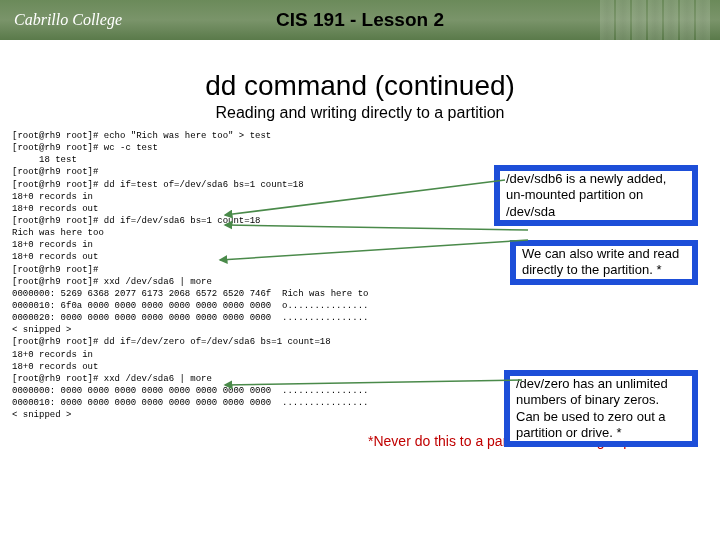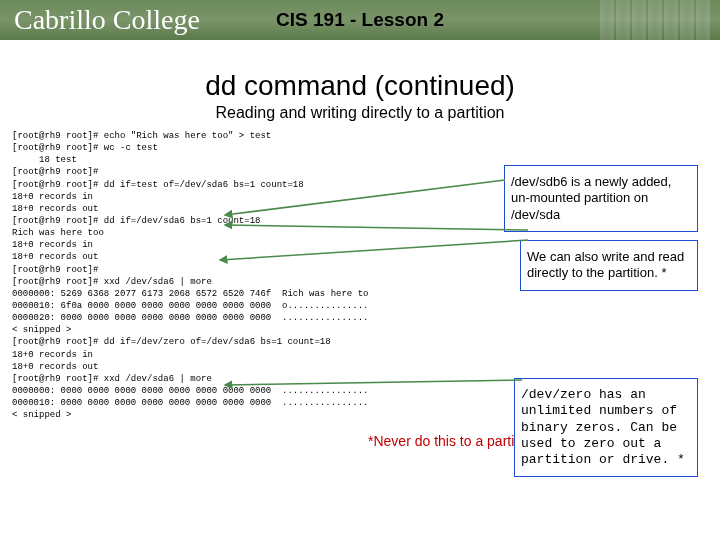--- a/index.html
+++ b/index.html
@@ -15,22 +15,23 @@
   .banner {
     height: 40px;
     background: linear-gradient(to bottom, #6b8a5a 0%, #7a946a 50%, #5a7a4a 100%);
     display: flex;
     align-items: center;
     position: relative;
   }
   .banner-logo {
     color: #fff;
     font-family: "Brush Script MT", cursive;
-    font-size: 28px;
+    font-size: 16px;
     padding-left: 14px;
+    font-style: italic;
   }
   .banner-title {
     color: #000;
     font-size: 19px;
     font-weight: bold;
     position: absolute;
     left: 50%;
     transform: translateX(-50%);
   }
   .banner-pillars {
@@ -68,29 +69,29 @@
   .terminal {
     font-family: "Courier New", monospace;
     font-size: 9px;
     line-height: 1.35;
     white-space: pre;
     color: #000;
     margin-left: 2px;
   }
   .callout {
     position: absolute;
-    border: 1px solid #1d4ed8;
+    border: 6px solid #1d4ed8;
     background: #fff;
     font-size: 13px;
-    padding: 8px 6px;
+    padding: 0 6px;
     line-height: 1.25;
   }
   .callout1 { right: 22px; top: 105px; width: 180px; }
   .callout2 { right: 22px; top: 180px; width: 164px; }
-  .callout3 { right: 22px; top: 318px; width: 170px; font-family: Liberation Mono, monospace; }
+  .callout3 { right: 22px; top: 310px; width: 170px; }
   .footnote {
     color: #c00000;
     font-size: 14px;
     text-align: right;
     margin-top: 12px;
     padding-right: 12px;
   }
   svg.arrows {
     position: absolute;
     top: 0;

